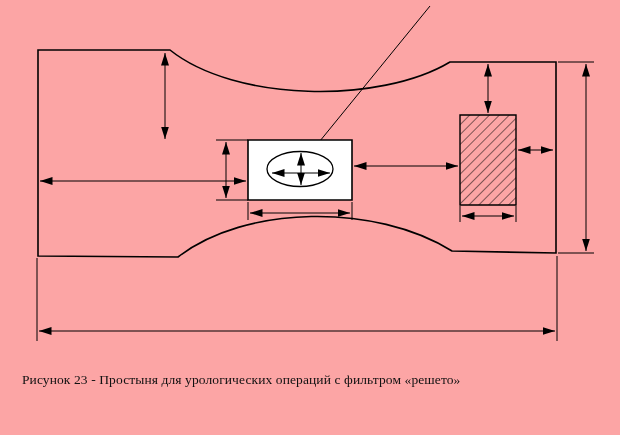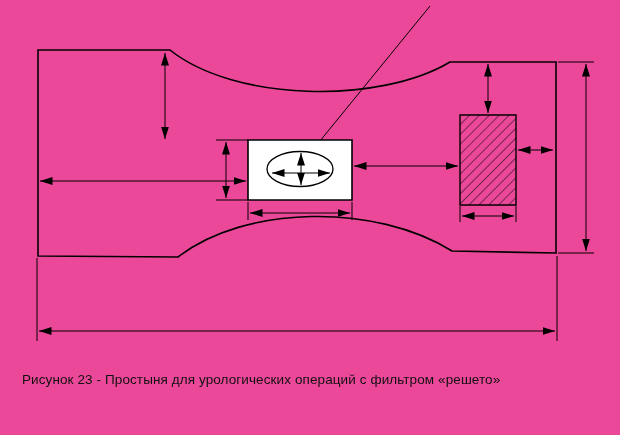--- a/index.html
+++ b/index.html
@@ -5,22 +5,23 @@
   html, body {
     margin: 0;
     padding: 0;
     background: #ffffff;
     font-family: "Liberation Sans", sans-serif;
   }
   .page {
     position: relative;
     width: 620px;
     height: 435px;
-    background: #ec4899;
+    background: #fca5a5;
     overflow: hidden;
+    font-family: Liberation Serif, serif;
   }
   .drawing {
     position: absolute;
     top: 0;
     left: 0;
   }
   .caption {
     position: absolute;
     left: 22px;
     top: 372px;

